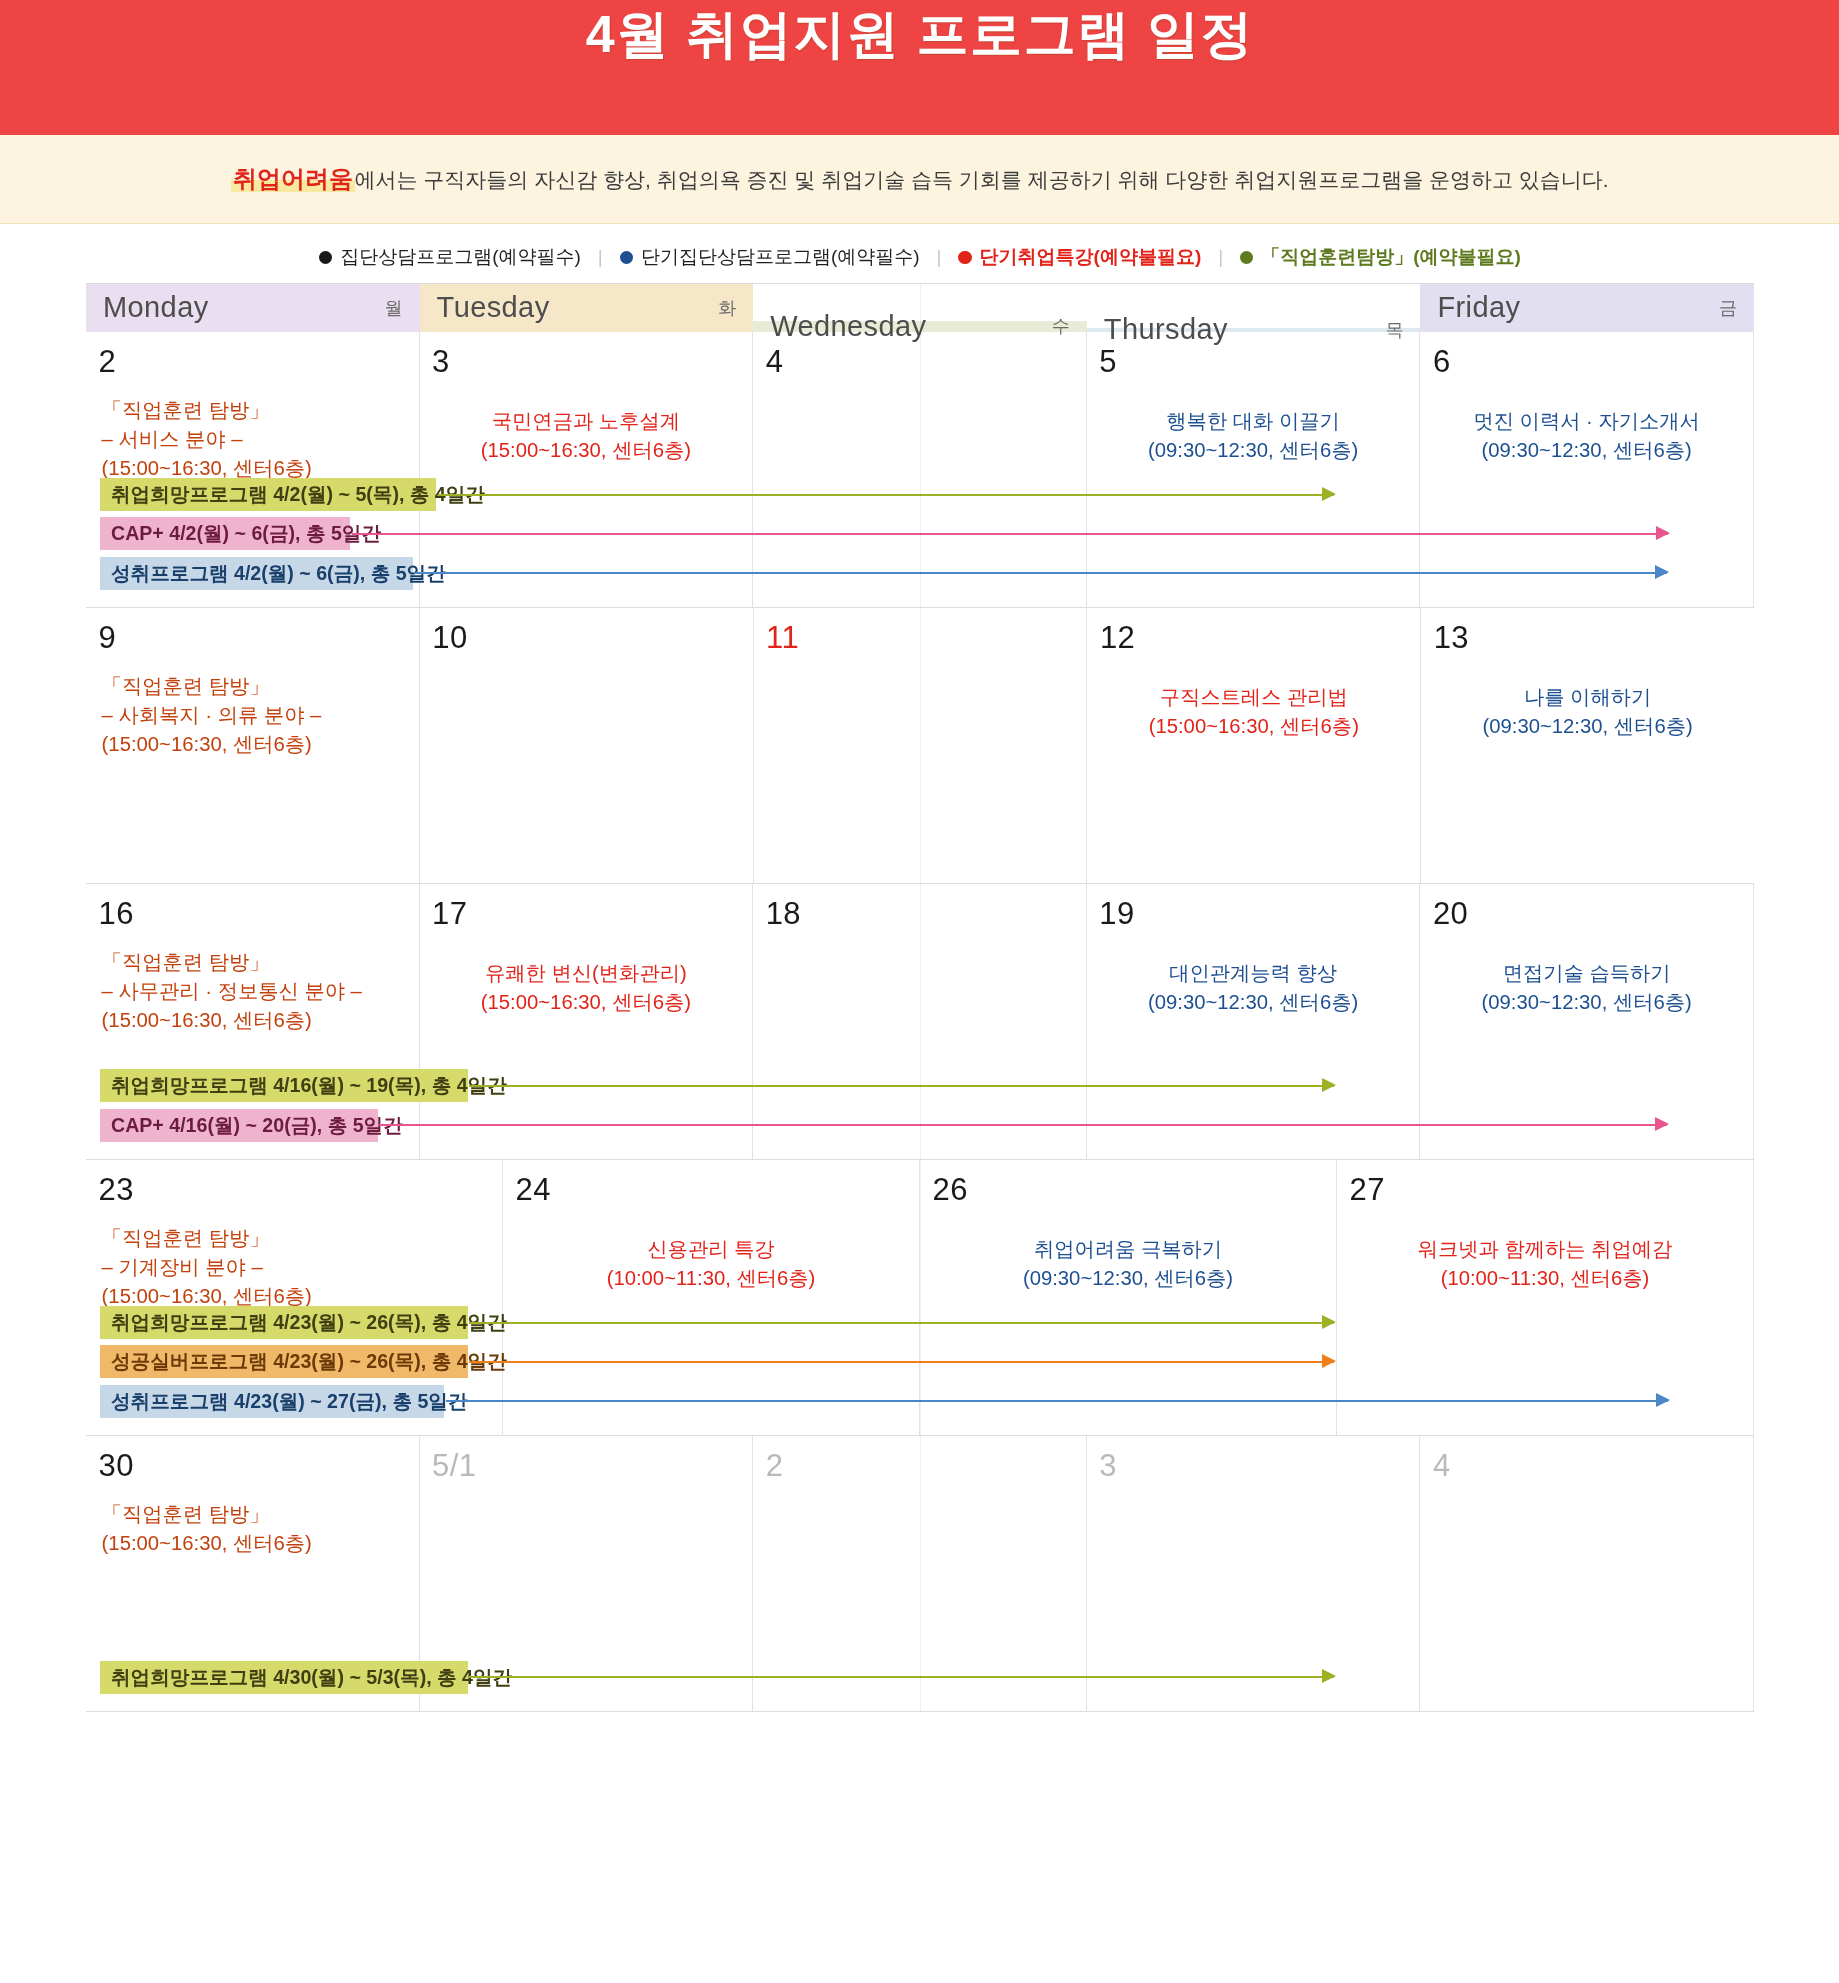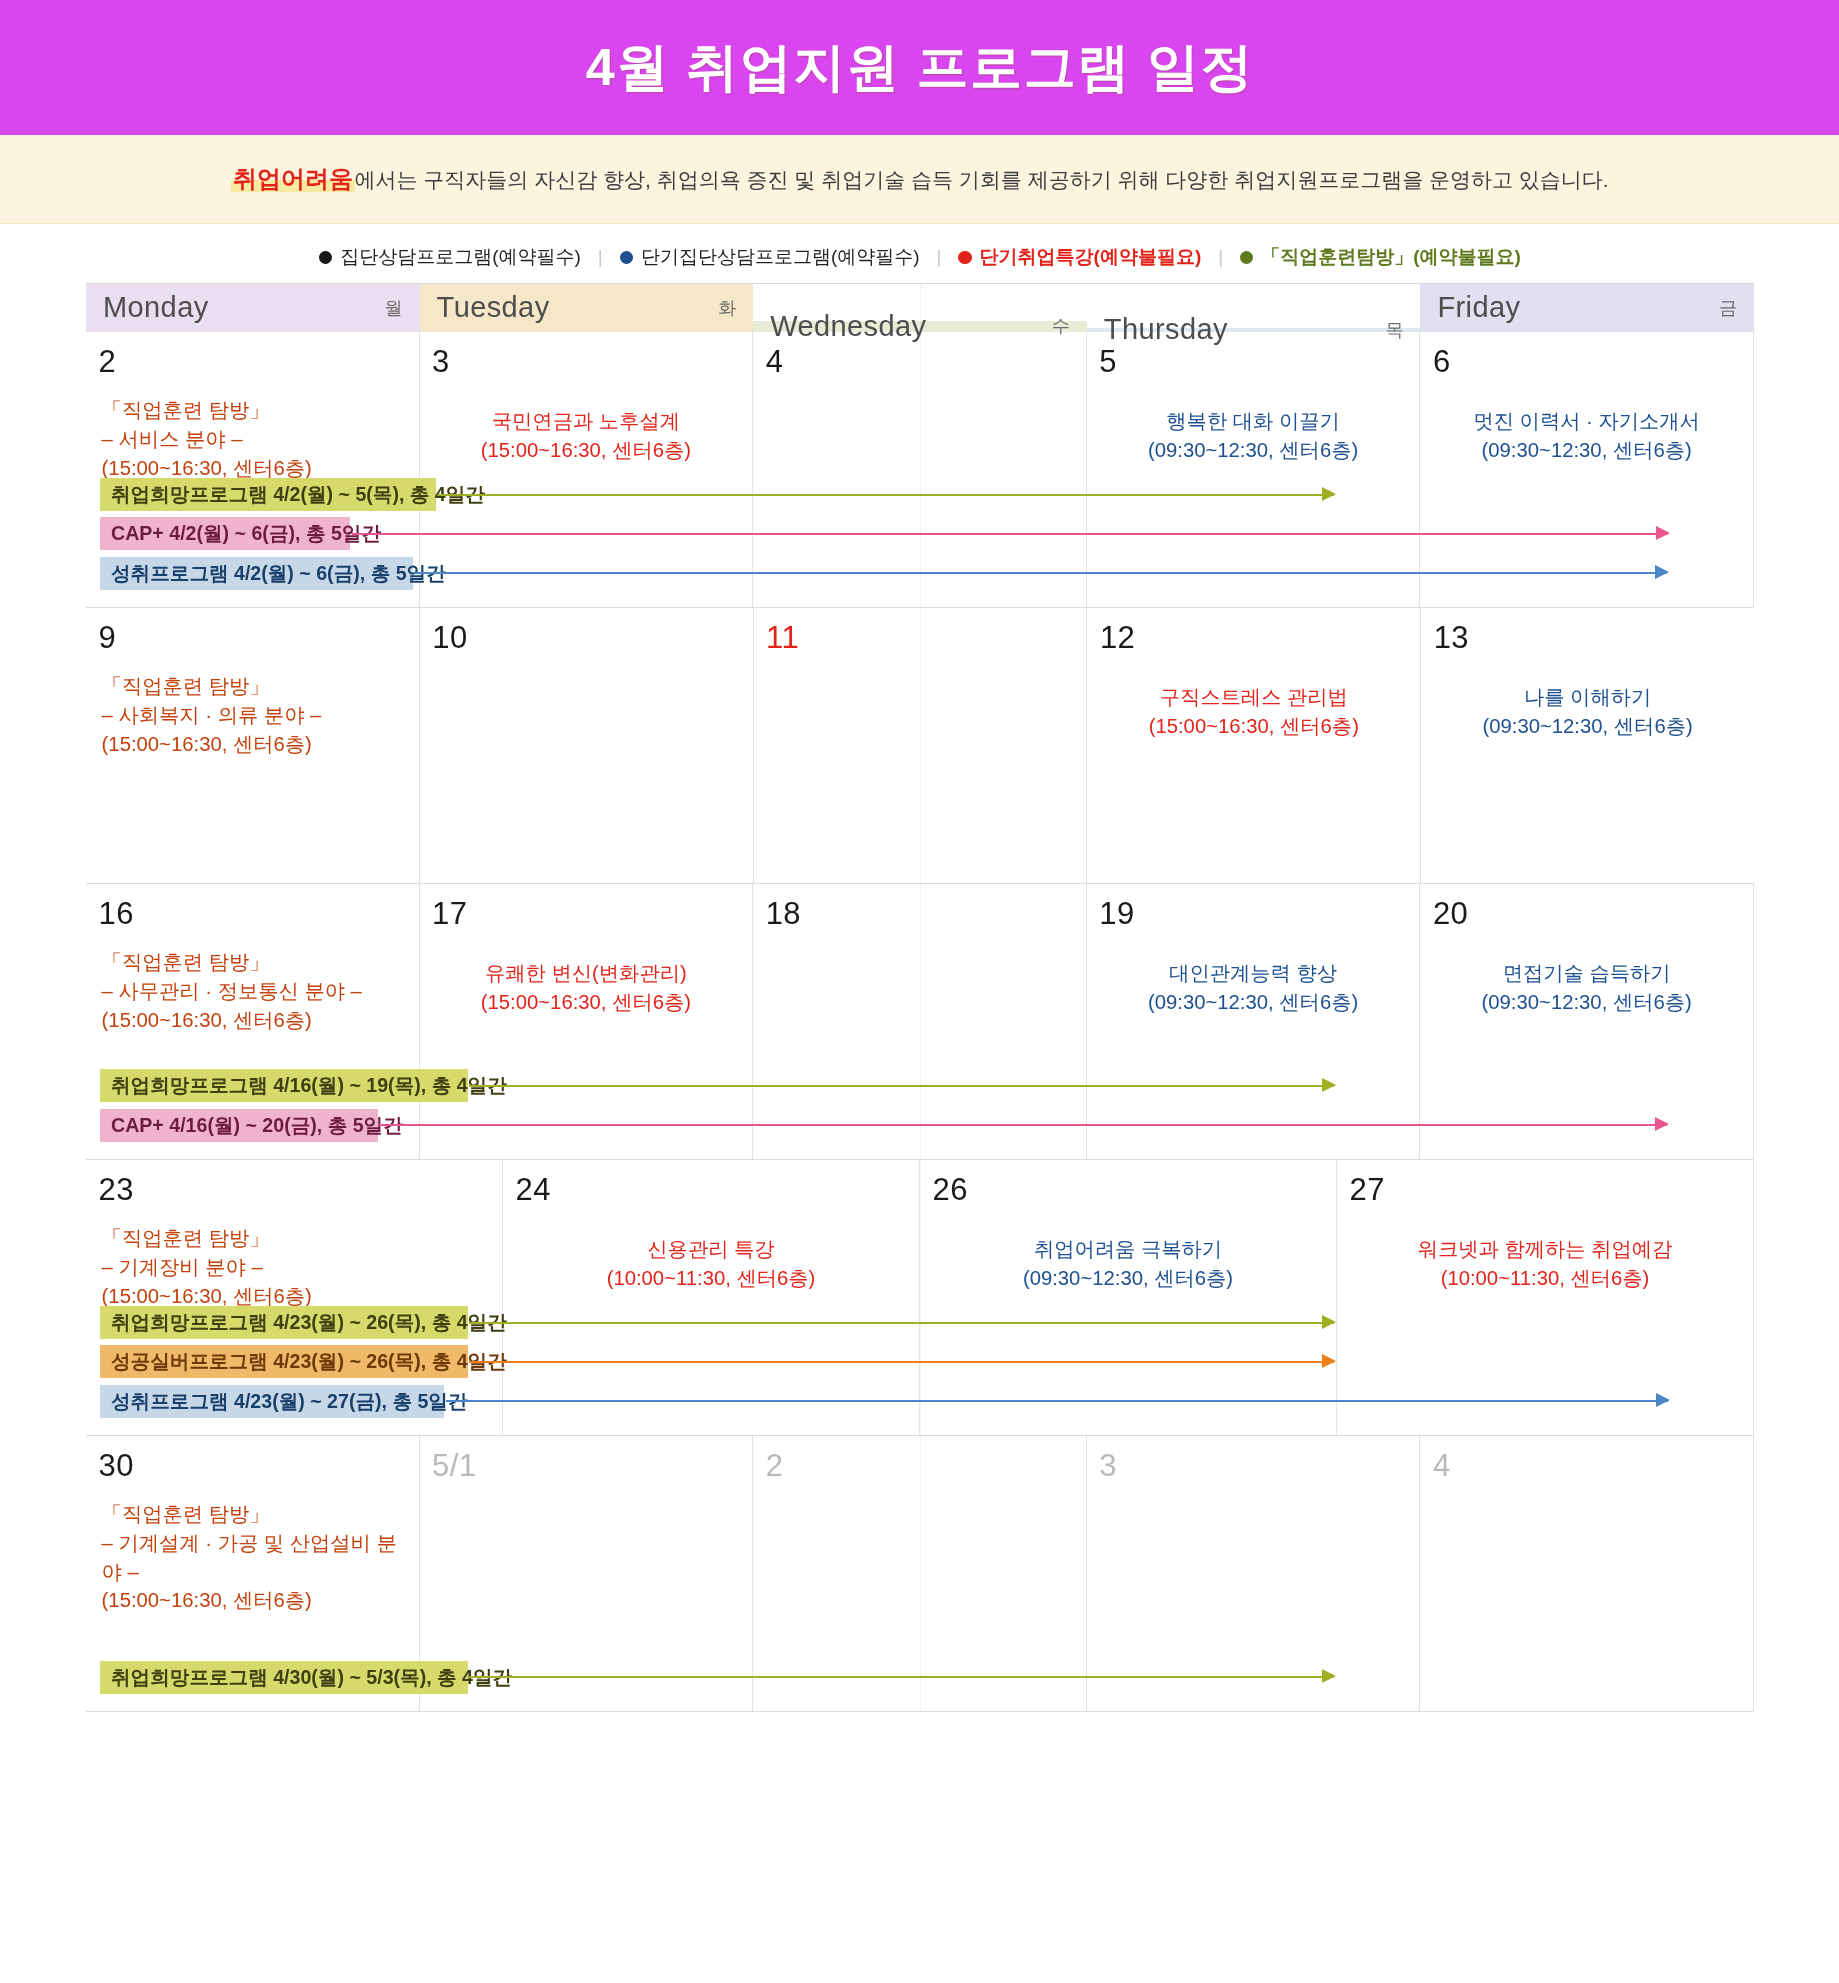--- a/index.html
+++ b/index.html
@@ -11,24 +11,24 @@
     width: 1840px;
     height: 1984px;
     font-family: "Liberation Sans", sans-serif;
     color: #231f20;
     position: relative;
     overflow: hidden;
   }
 
   
   .banner {
-    background: #d946ef;
+    background: #ef4444;
     height: 135px;
     display: flex;
-    align-items: center;
+    align-items: flex-start;
     justify-content: center;
     position: relative;
   }
   .banner-title {
     color: #ffffff;
     font-size: 52px;
     font-weight: bold;
     letter-spacing: 1.6px;
     text-shadow: 0.8px 0.8px 1.6px rgba(120,70,0,.35);
   }
@@ -453,21 +453,20 @@
             <div class="bar-label lb-blue" style="width: 344px;">성취프로그램  4/23(월) ~ 27(금), 총 5일간</div>
             <div class="bar-line ln-blue" style="left: 346px; width: 1222px;"></div>
           </div>
         </div>
       </div>
       <div class="week">
         <div class="daycell">
           <div class="daynum">30</div>
           <div class="event ev-black left">
             <span class="l1">「직업훈련 탐방」</span>
-            <span class="l2">– 기계설계 · 가공 및 산업설비 분야 –</span>
             <span class="l3">(15:00~16:30, 센터6층)</span>
           </div>
         </div>
         <div class="daycell">
           <div class="daynum muted">5/1</div>
         </div>
         <div class="daycell">
           <div class="daynum muted">2</div>
         </div>
         <div class="daycell">

